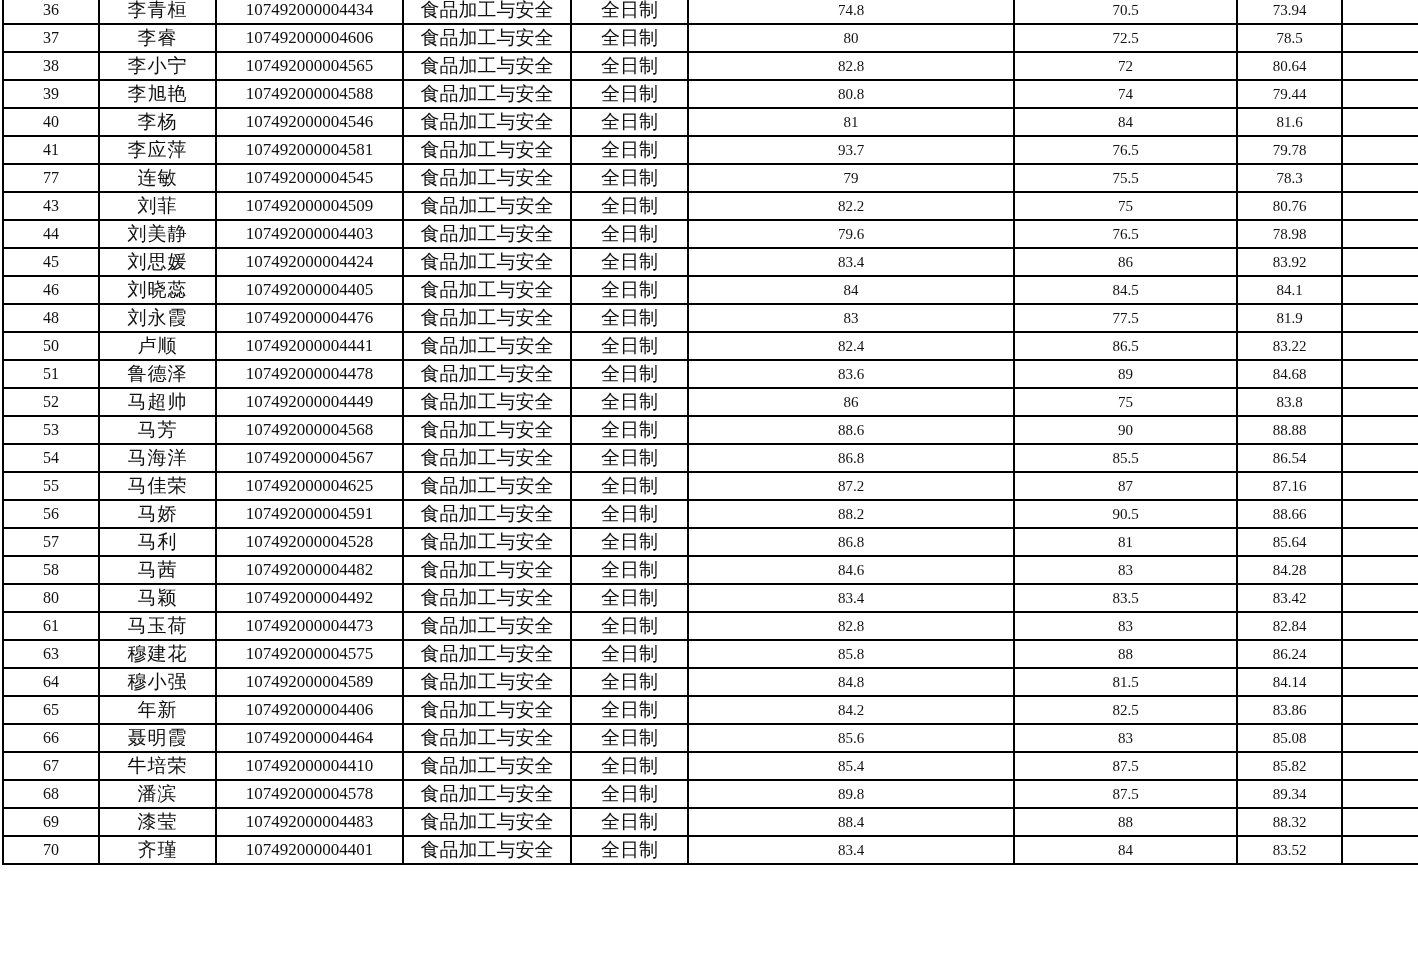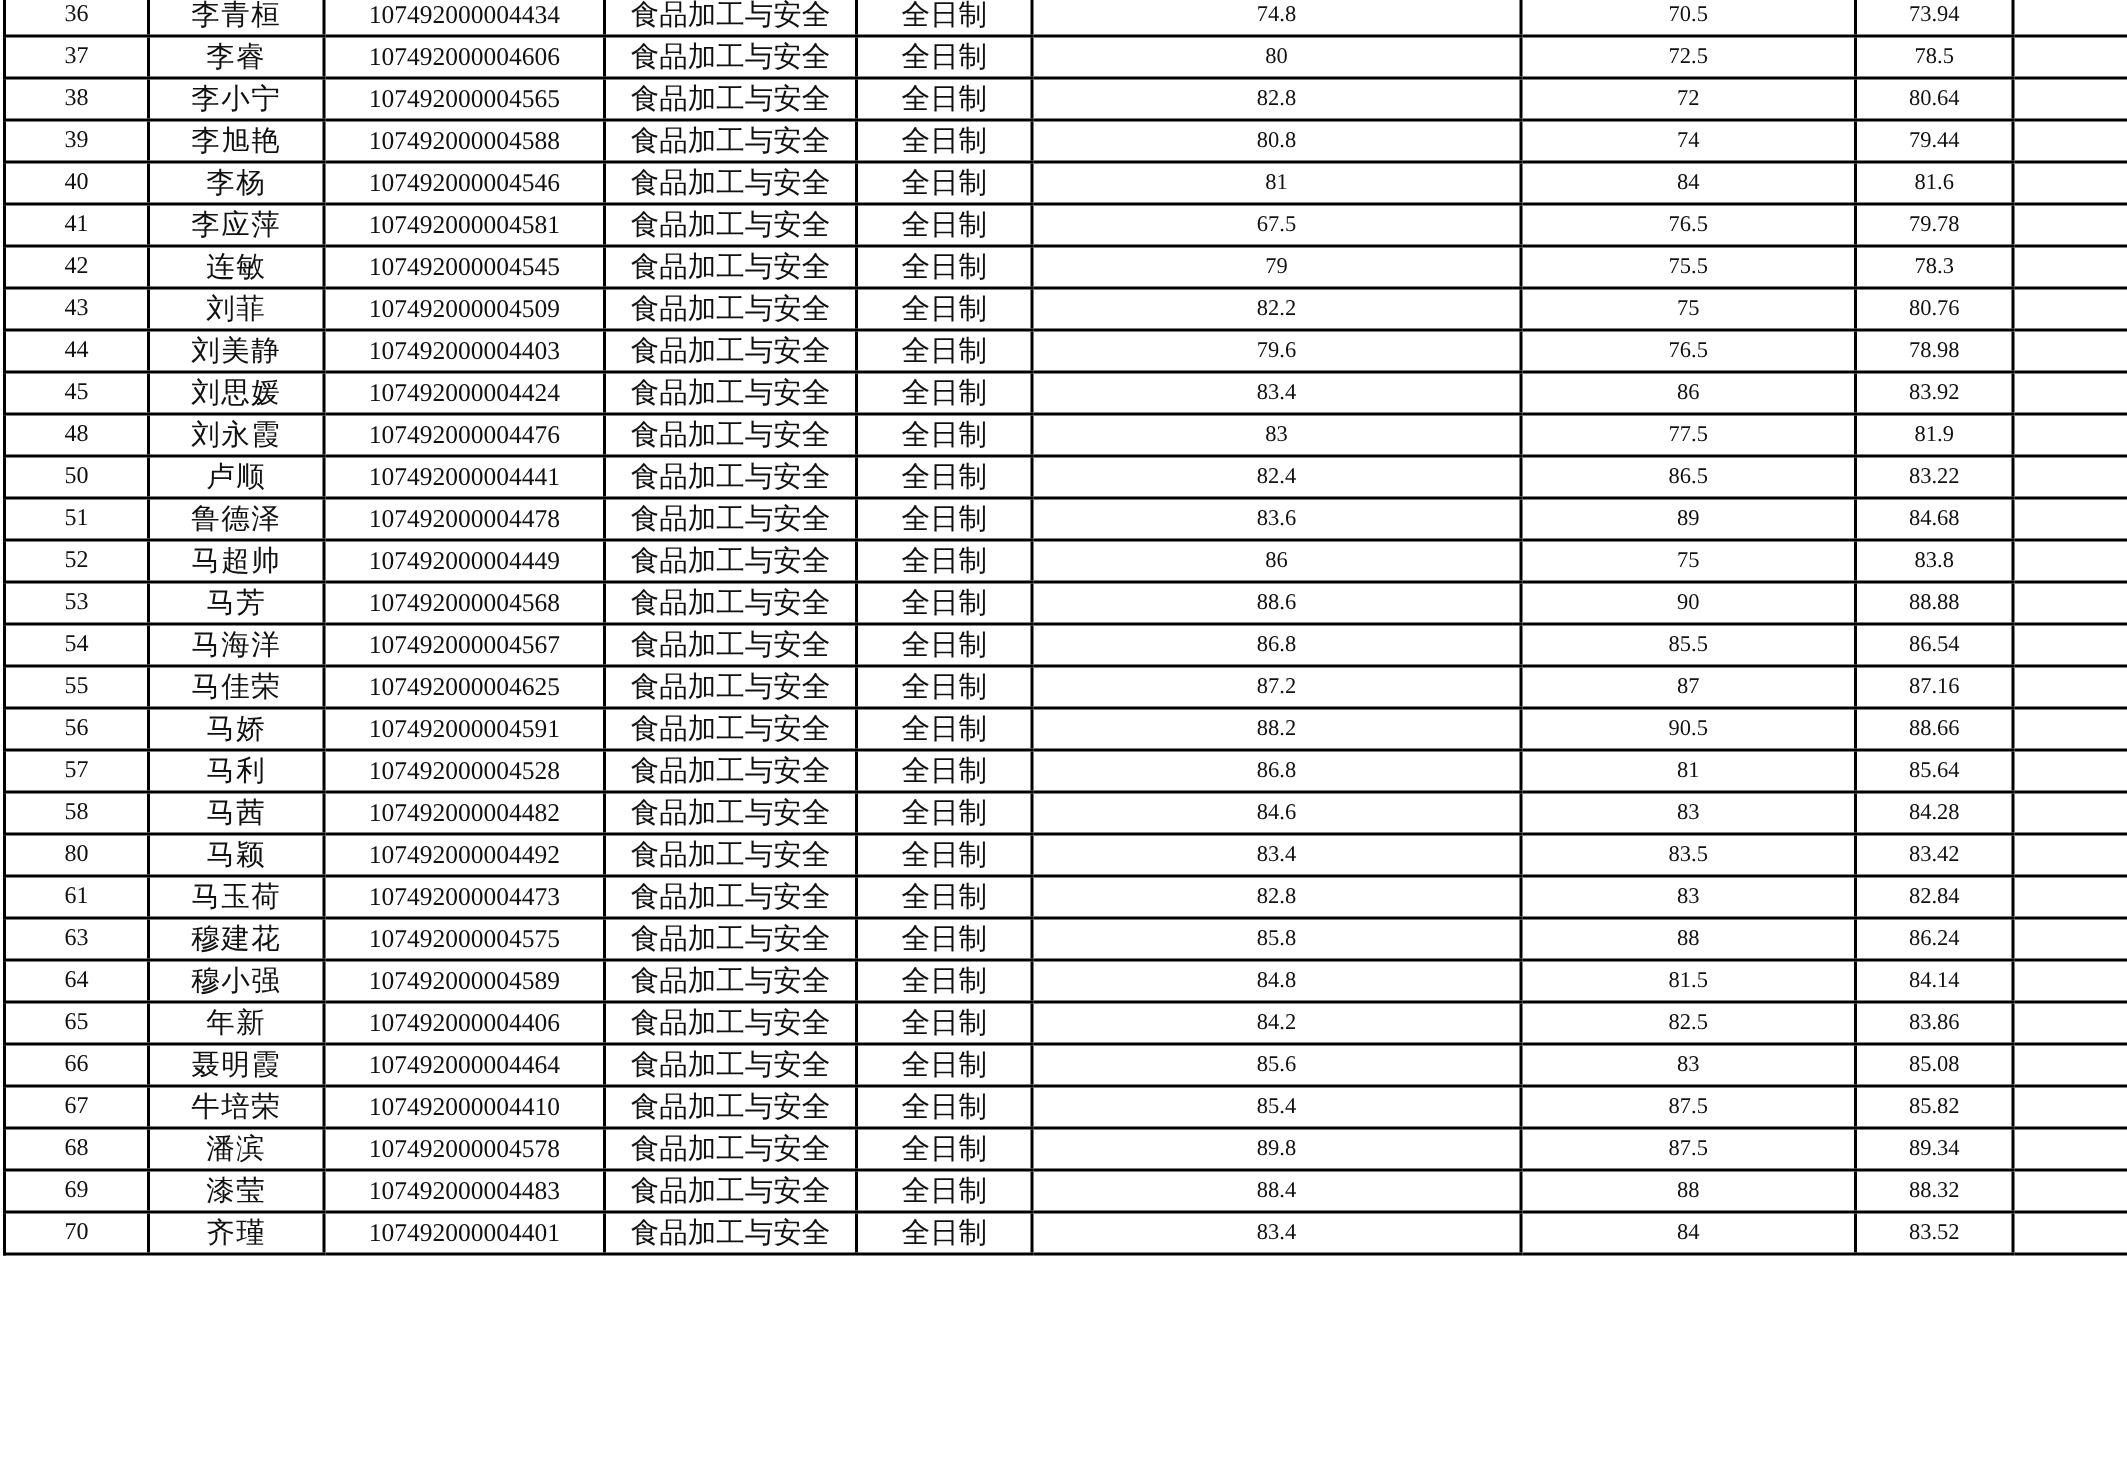--- a/index.html
+++ b/index.html
@@ -128,27 +128,27 @@
           <td class="c-score2">84</td>
           <td class="c-total">81.6</td>
           <td class="c-note"></td>
         </tr>
         <tr>
           <td class="c-index">41</td>
           <td class="c-name">李应萍</td>
           <td class="c-exam_no">107492000004581</td>
           <td class="c-major">食品加工与安全</td>
           <td class="c-mode">全日制</td>
-          <td class="c-score1">67.5</td>
+          <td class="c-score1">93.7</td>
           <td class="c-score2">76.5</td>
           <td class="c-total">79.78</td>
           <td class="c-note"></td>
         </tr>
         <tr>
-          <td class="c-index">42</td>
+          <td class="c-index">77</td>
           <td class="c-name">连敏</td>
           <td class="c-exam_no">107492000004545</td>
           <td class="c-major">食品加工与安全</td>
           <td class="c-mode">全日制</td>
           <td class="c-score1">79</td>
           <td class="c-score2">75.5</td>
           <td class="c-total">78.3</td>
           <td class="c-note"></td>
         </tr>
         <tr>
@@ -175,20 +175,31 @@
         </tr>
         <tr>
           <td class="c-index">45</td>
           <td class="c-name">刘思媛</td>
           <td class="c-exam_no">107492000004424</td>
           <td class="c-major">食品加工与安全</td>
           <td class="c-mode">全日制</td>
           <td class="c-score1">83.4</td>
           <td class="c-score2">86</td>
           <td class="c-total">83.92</td>
+          <td class="c-note"></td>
+        </tr>
+        <tr>
+          <td class="c-index">46</td>
+          <td class="c-name">刘晓蕊</td>
+          <td class="c-exam_no">107492000004405</td>
+          <td class="c-major">食品加工与安全</td>
+          <td class="c-mode">全日制</td>
+          <td class="c-score1">84</td>
+          <td class="c-score2">84.5</td>
+          <td class="c-total">84.1</td>
           <td class="c-note"></td>
         </tr>
         <tr>
           <td class="c-index">48</td>
           <td class="c-name">刘永霞</td>
           <td class="c-exam_no">107492000004476</td>
           <td class="c-major">食品加工与安全</td>
           <td class="c-mode">全日制</td>
           <td class="c-score1">83</td>
           <td class="c-score2">77.5</td>

